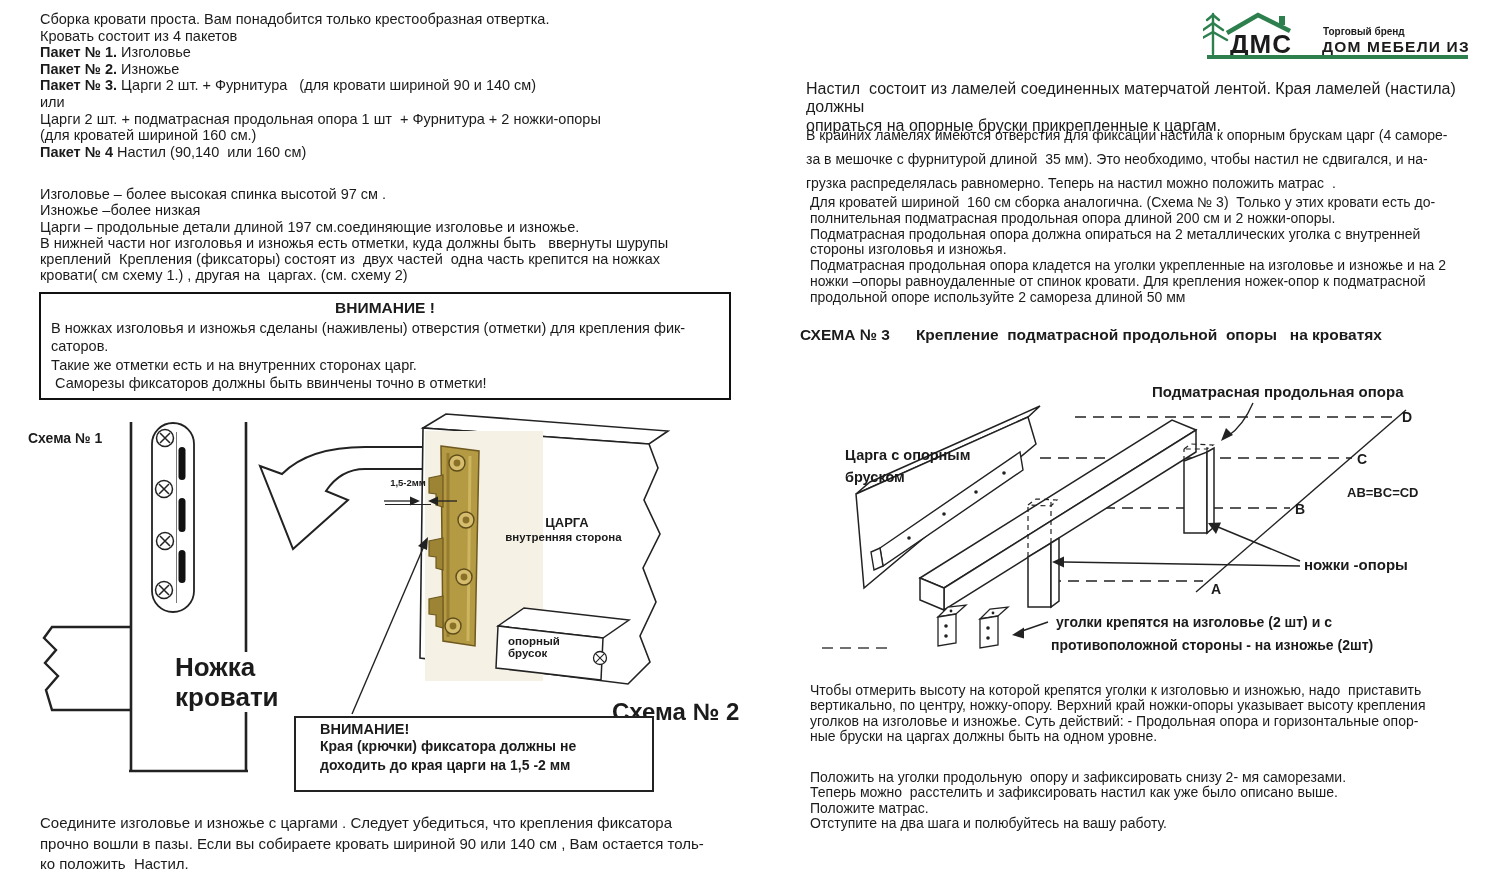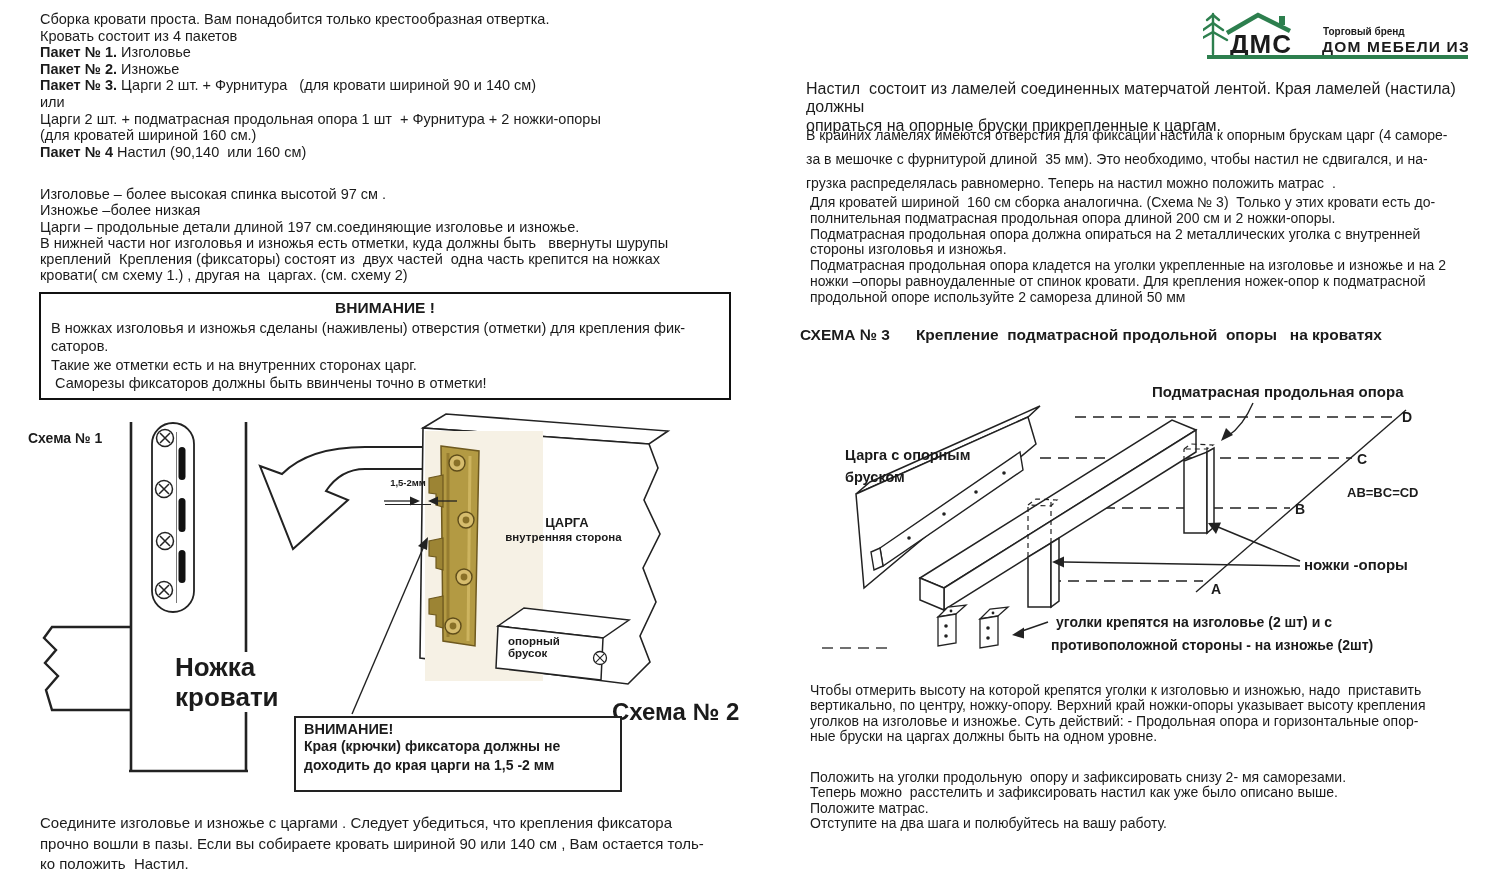--- a/index.html
+++ b/index.html
@@ -16,21 +16,21 @@
   .warnbox1{left:39px;top:292px;width:688px;height:104px;border:2px solid #111;background:#fff;}
   .warnbox1 .wtitle{text-align:center;font-weight:700;font-size:15.5px;margin-top:5px;}
   .warnbox1 .wlines{margin:2px 10px 0 10px;font-size:14.5px;line-height:18.4px;}
   .schema1-title{left:28px;top:430px;font-size:14px;font-weight:700;}
   .leg-label{left:171px;top:652px;font-size:26px;font-weight:700;line-height:30px;background:#fff;padding:0 4px;}
   .schema2-title{left:612px;top:698px;font-size:24px;font-weight:700;}
   .carga-l{left:512px;top:515px;width:110px;text-align:center;font-size:13px;font-weight:700;}
   .carga-s{left:496px;top:531px;width:135px;text-align:center;font-size:11.5px;font-weight:700;}
   .brusok-l{left:508px;top:635px;width:92px;font-size:11.5px;font-weight:700;}
   .gap-l{left:377px;top:477px;width:46px;text-align:center;font-size:9.5px;font-weight:700;border-bottom:1px solid #222;padding-bottom:16px;margin-left:8px;}
-  .warnbox2{left:294px;top:716px;width:308px;height:66px;border:2px solid #222;background:#fff;padding:3px 8px;}
+  .warnbox2{left:294px;top:716px;width:308px;height:66px;border:2px solid #222;background:#fff;padding:3px 24px;}
   .warnbox2 .wtitle{font-weight:700;font-size:14.5px;}
   .warnbox2 .wlines{font-weight:700;font-size:14px;line-height:19px;}
   .outro{left:40px;top:813px;width:700px;font-size:15px;line-height:20.7px;}
 
   
   .p1{left:806px;top:80px;width:675px;font-size:16px;line-height:18.4px;}
   .p2{left:806px;top:123px;width:675px;font-size:14px;line-height:24px;}
   .p3{left:810px;top:195px;width:675px;font-size:14px;line-height:15.8px;}
   .s3header{left:800px;top:326px;display:flex;font-size:15.5px;font-weight:700;}
   .s3header .num{margin-right:26px;}

